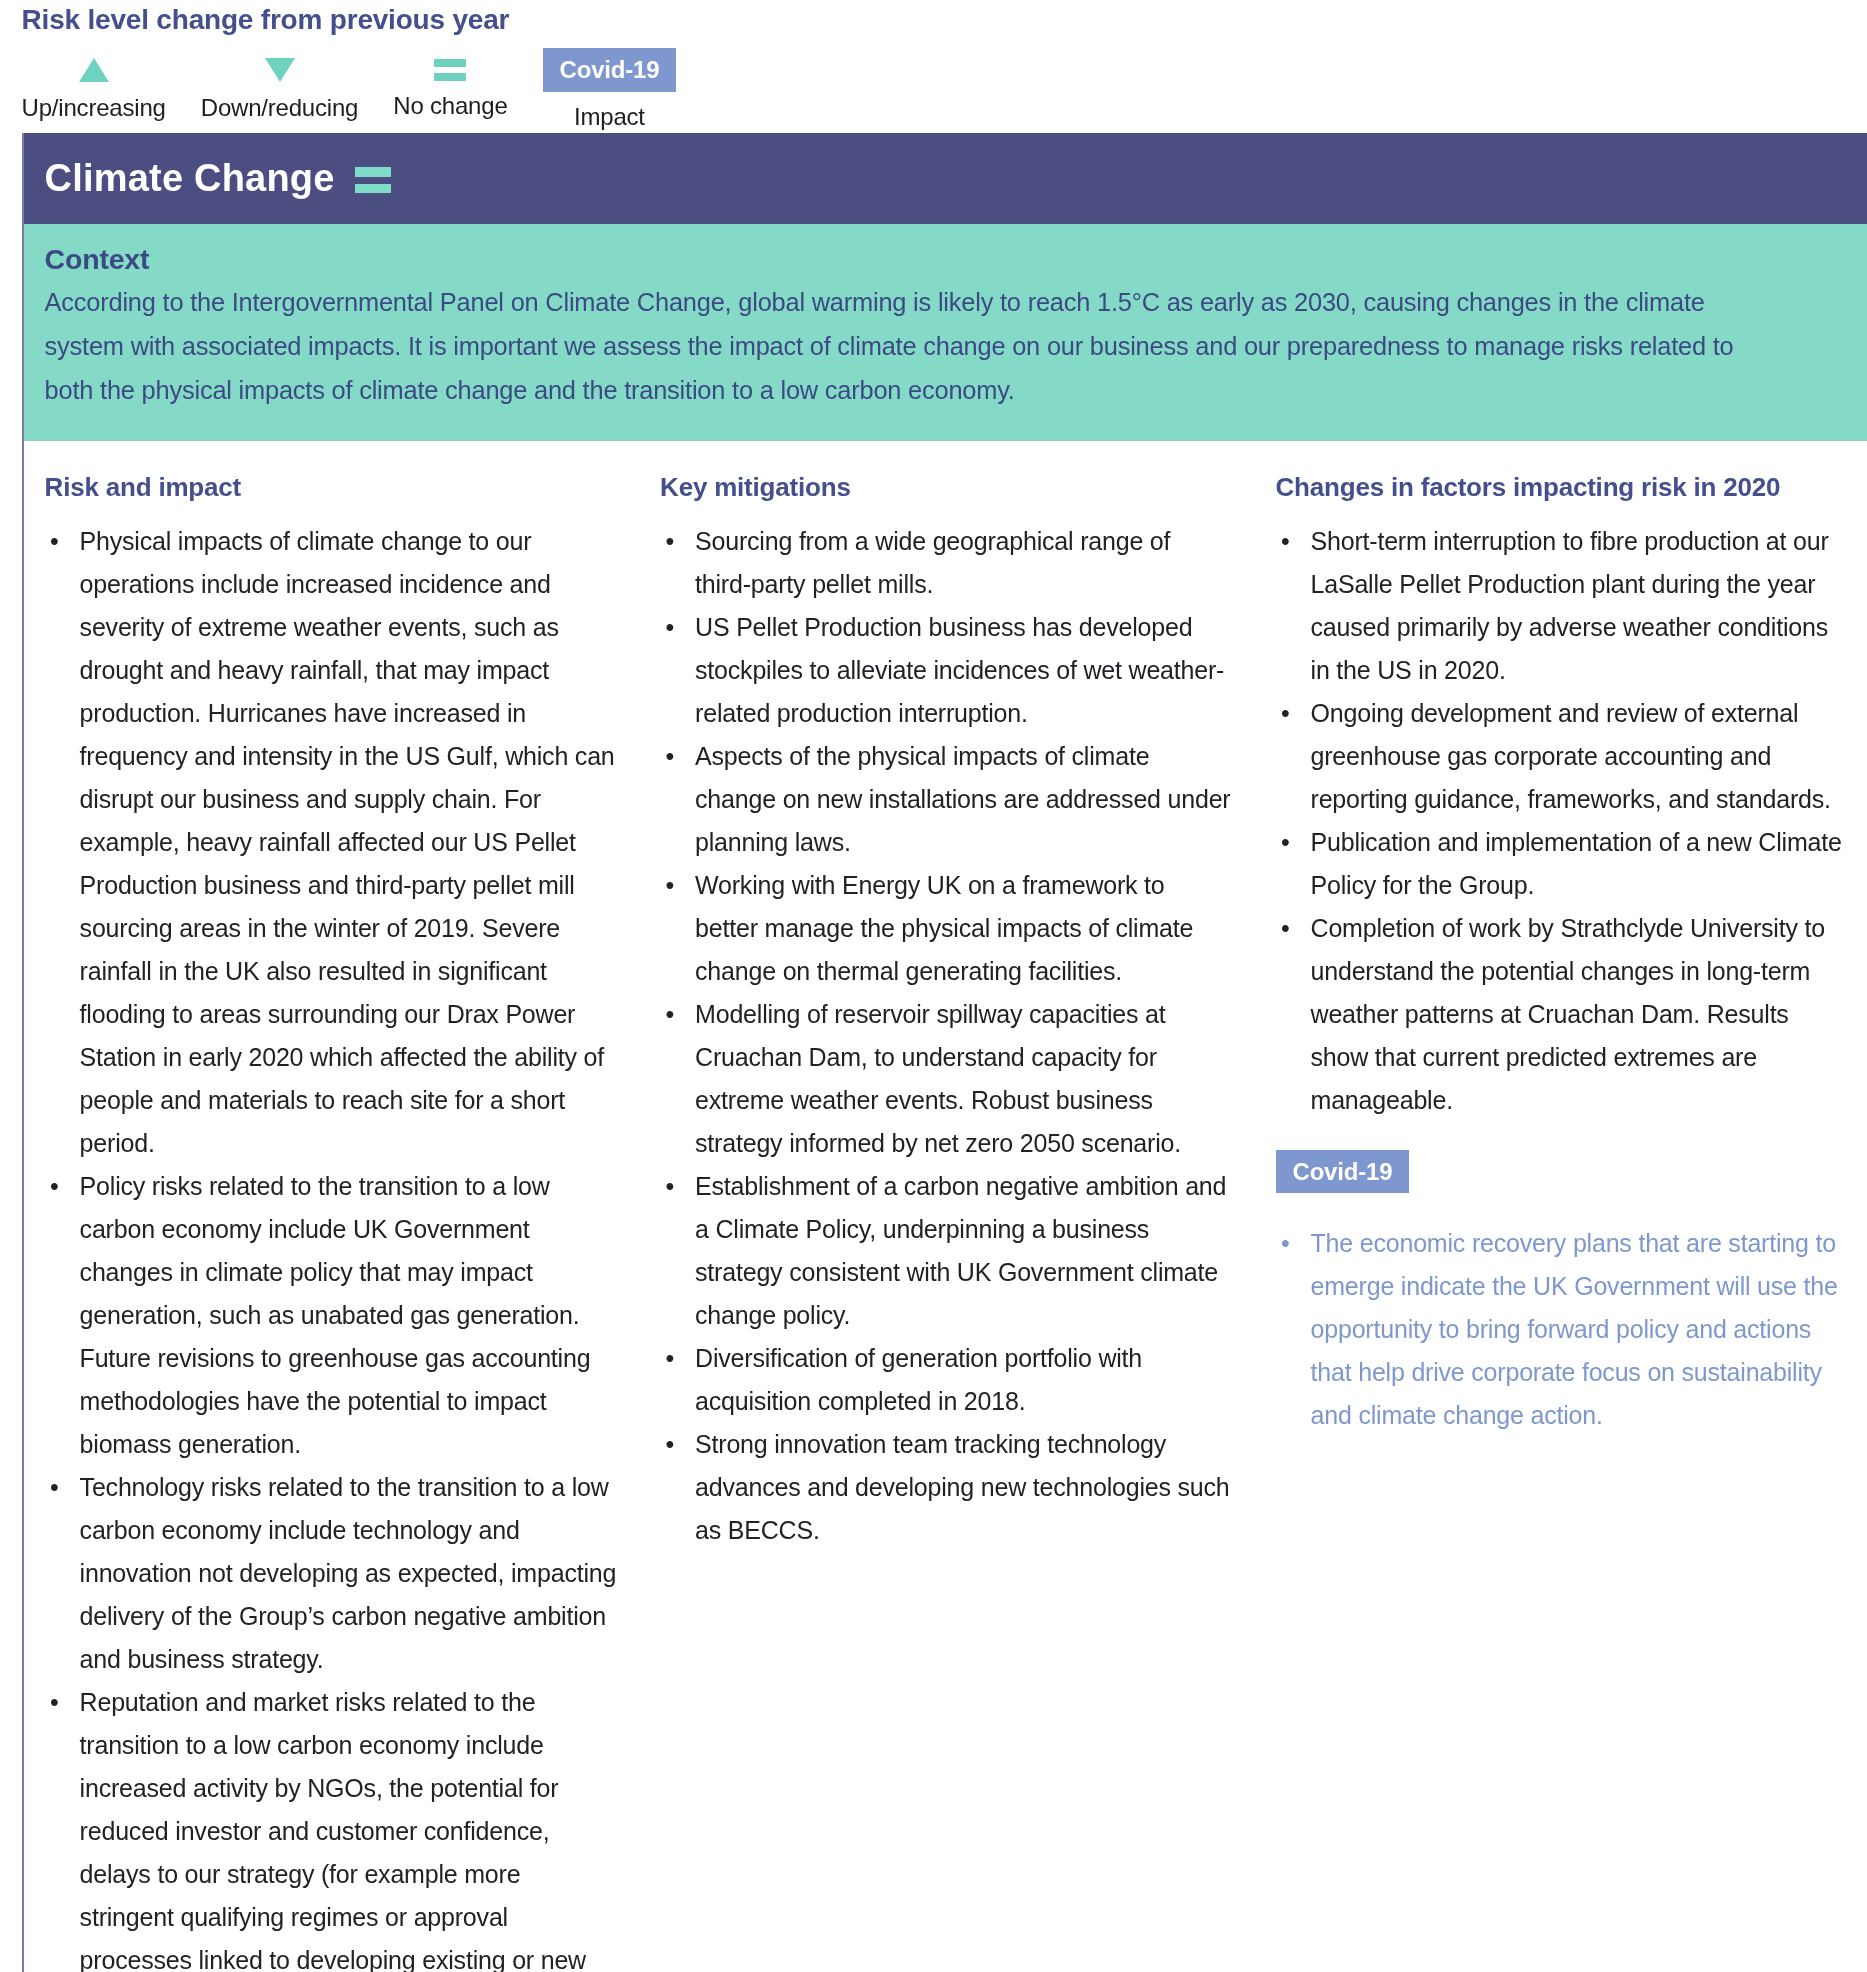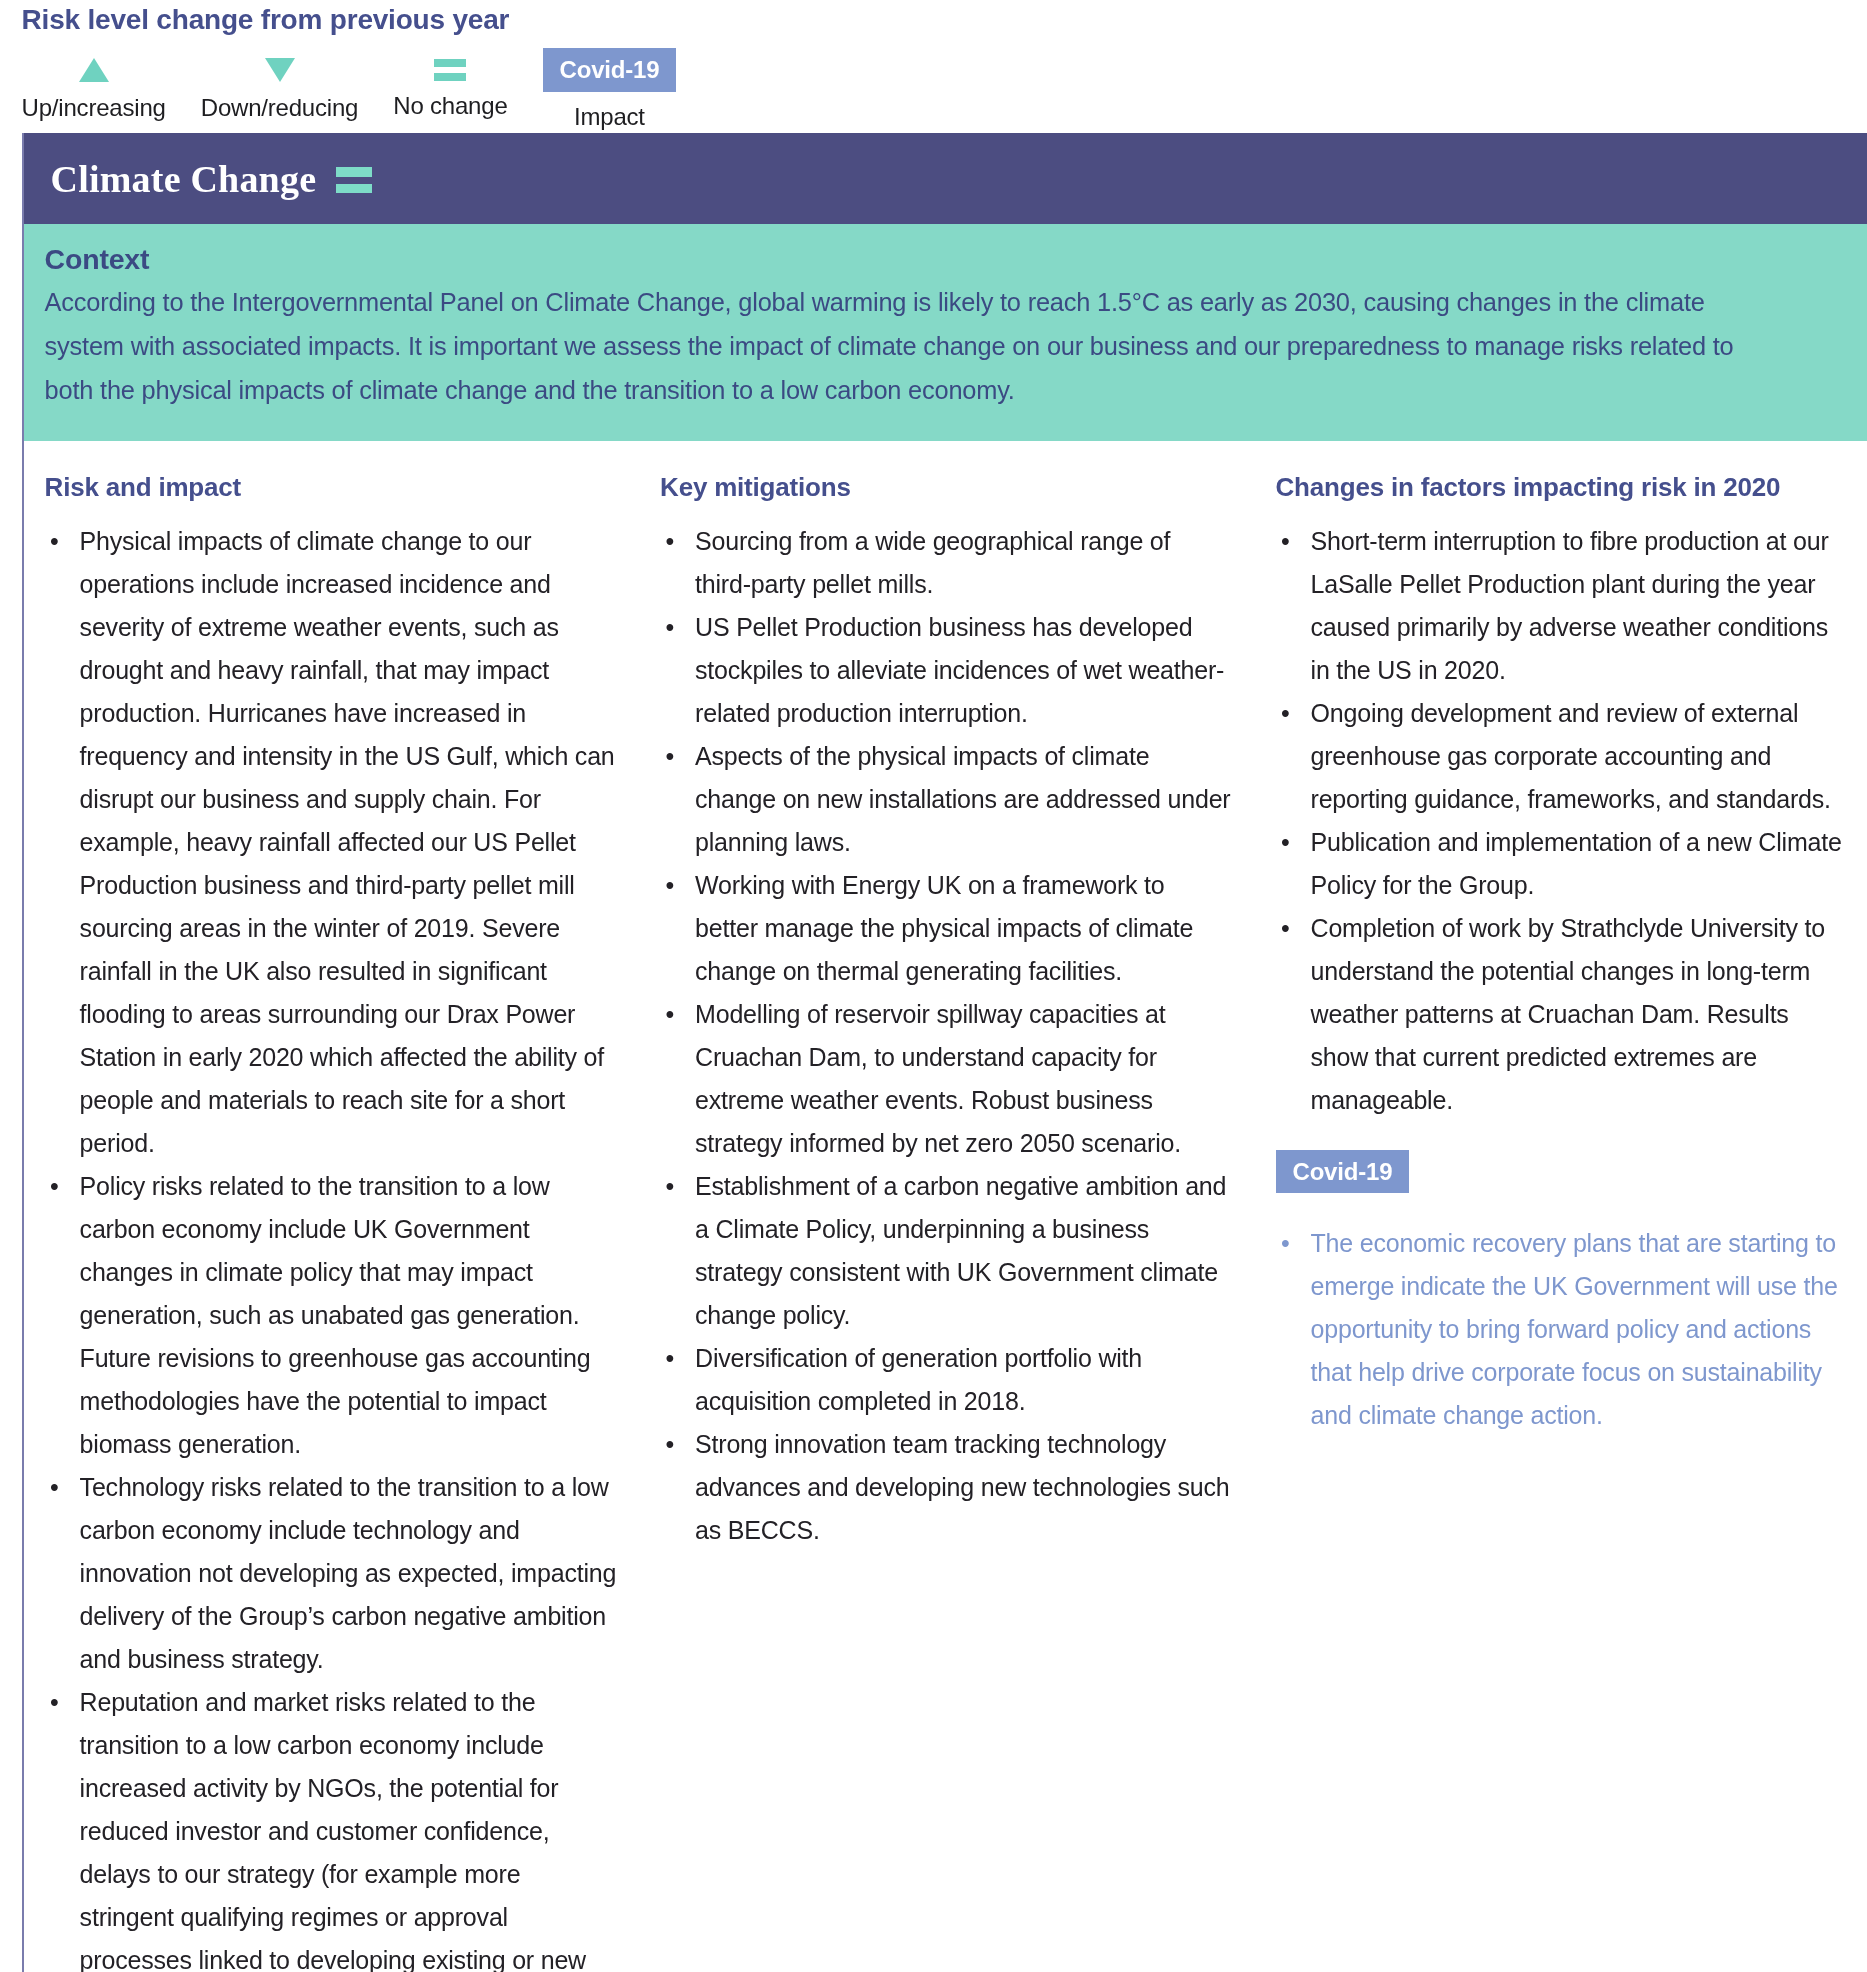--- a/index.html
+++ b/index.html
@@ -26,21 +26,21 @@
   }
 
   
   .card {
     position: absolute; left: 21.6px; top: 133px; right: 0px; bottom: 0;
     border-left: 2.3px solid #7a7cad;
     background: #ffffff;
   }
   .card-header {
     height: 91px; background: #4c4d81;
-    display: flex; align-items: center; gap: 20px; padding-left: 27px; font-family: Liberation Serif, serif;
+    display: flex; align-items: center; gap: 20px; padding-left: 21px;
   }
   .card-title { color: #ffffff; font-size: 38px; font-weight: 700; letter-spacing: 0.2px; }
   .eq-lg { display: flex; flex-direction: column; gap: 7px; margin-top: 3.1px; }
   .eq-lg i { display: block; width: 36px; height: 9.2px; background: #7edcc8; }
 
   .context { background: #85d9c7; padding: 18.5px 46px 29px 21px; }
   .context-heading { font-size: 28.5px; font-weight: 700; color: #3b4a83; letter-spacing: -0.2px; }
   .context-body {
     font-size: 25.4px; line-height: 44px; color: #3b4a83;
     margin-top: 4.6px; max-width: 1726px; letter-spacing: -0.2px; font-weight: 500;

